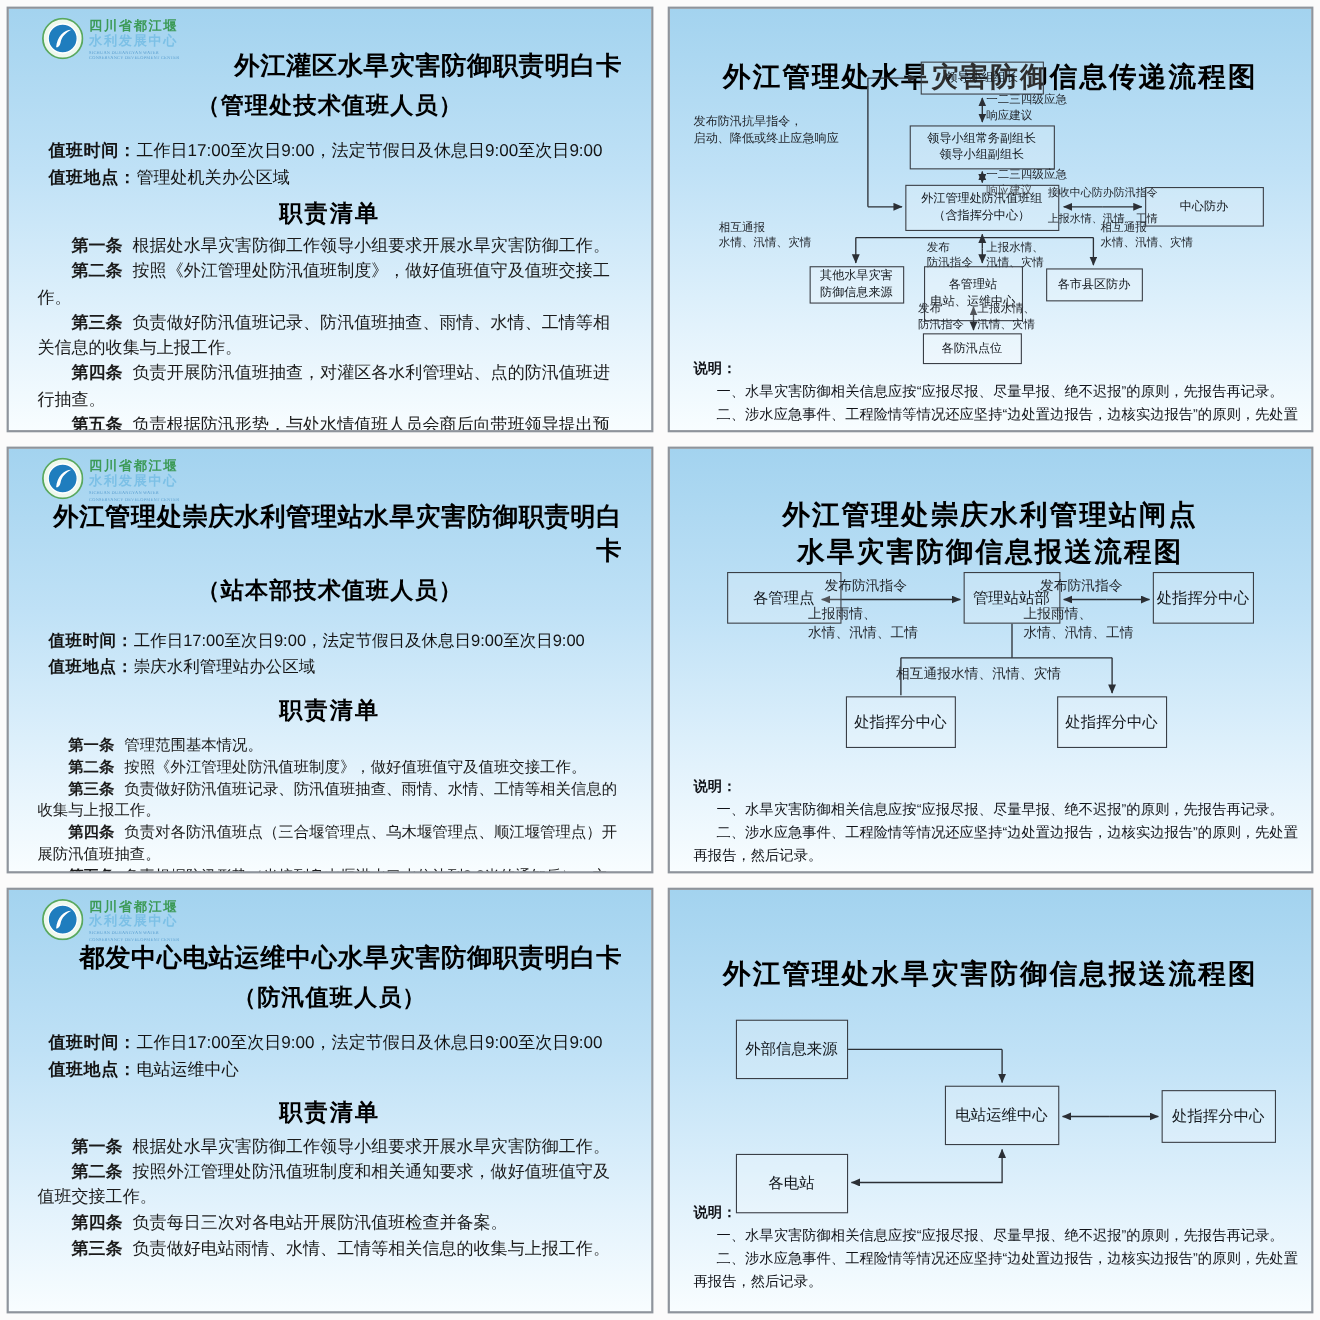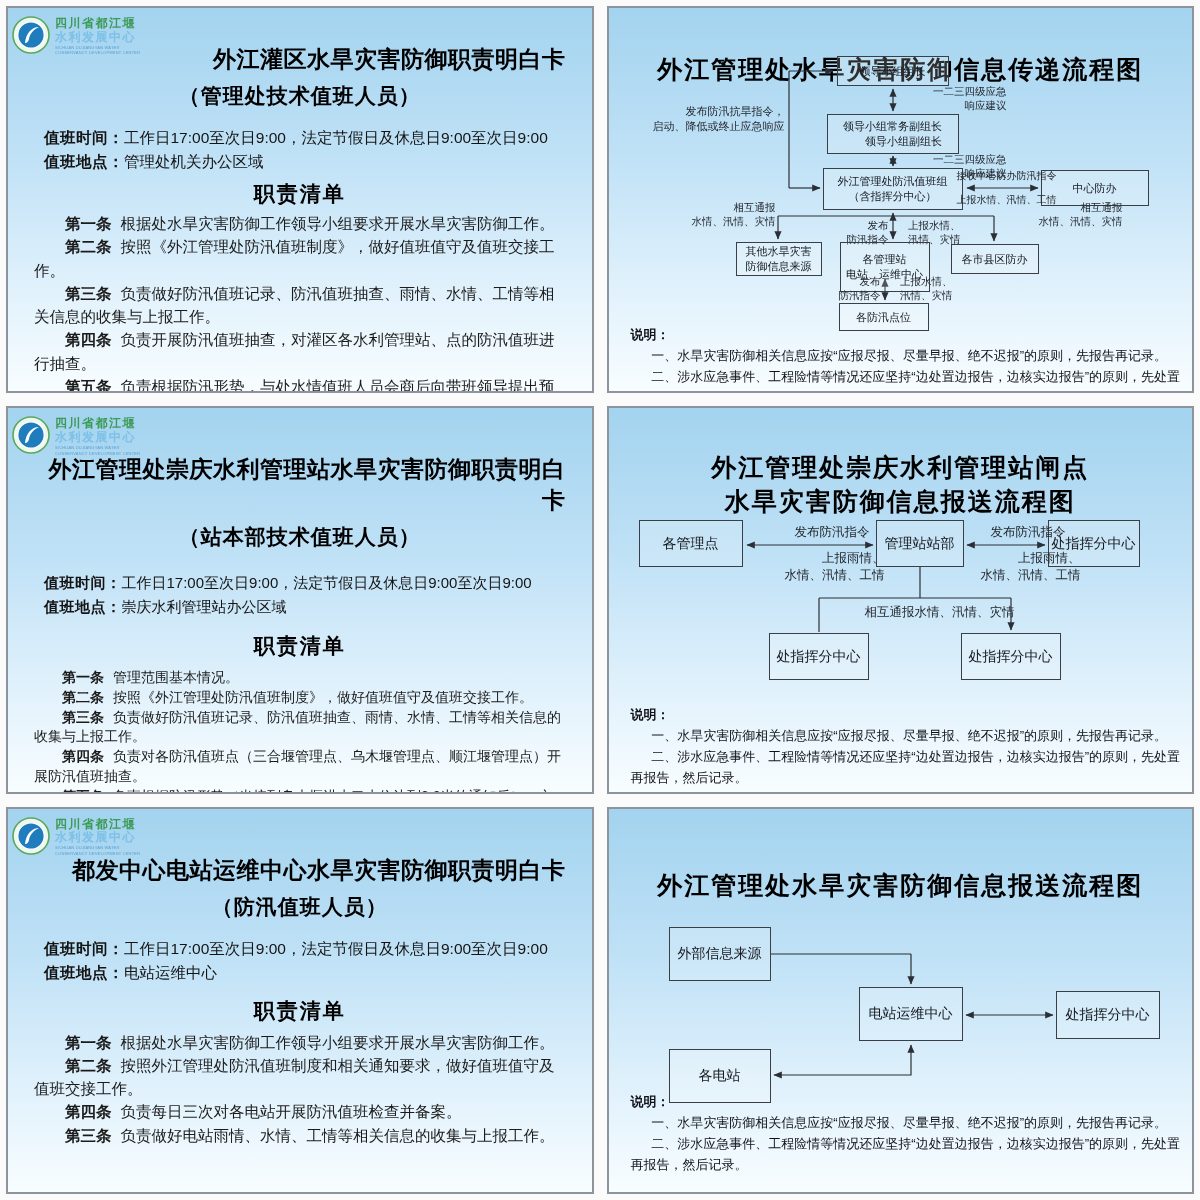--- a/index.html
+++ b/index.html
@@ -7,21 +7,21 @@
   .grid {
     display:grid; grid-template-columns:1fr 1fr; grid-template-rows:1fr 1fr 1fr;
     gap:13px; padding:6px; width:1200px; height:1200px; box-sizing:border-box;
   }
   .card {
     position:relative; box-sizing:border-box; overflow:hidden;
     border:2px solid #8e949c;
     background:linear-gradient(180deg,#a3d3ef 0%,#bfe1f6 38%,#e2f2fc 75%,#f8fdff 100%);
   }
   
-  .logo { position:absolute; top:8px; left:4px; display:flex; gap:5px; align-items:flex-start; z-index:3; }
+  .logo { position:absolute; top:8px; left:30px; display:flex; gap:5px; align-items:flex-start; z-index:3;font-family:Liberation Serif, serif; }
   .logo-text { padding-top:1px; }
   .logo-cn1 { font-size:12px; font-weight:700; color:#3c9a57; letter-spacing:1.5px; line-height:1.15; }
   .logo-cn2 { font-size:12px; font-weight:700; color:#7cc0e6; letter-spacing:1.5px; line-height:1.15; }
   .logo-en  { font-size:4px; color:#5b9fd0; width:86px; line-height:1.4; letter-spacing:.2px; }
   
   .duty-card { padding:0 26px; }
   .duty-title   { margin:36px 0 0; text-align:right; font-size:23px; font-weight:700; color:#000; letter-spacing:.5px; }
   .duty-title.low { margin-top:46px; }
   .duty-subtitle{ text-align:center; font-size:21px; font-weight:700; color:#000; margin-top:7px; letter-spacing:1px; }
   .duty-info    { margin:16px 0 0 10px; font-size:15.5px; line-height:1.55; color:#141414; }
@@ -32,21 +32,21 @@
   .duty-items p b { margin-right:9px; }
   .compact .duty-info  { margin-top:20px; font-size:15px; }
   .compact .duty-items p { font-size:14px; line-height:1.42; }
   
   .flow-title { position:absolute; left:0; right:0; text-align:center; font-size:25px; font-weight:700; color:#000; letter-spacing:2px; }
   .node {
     position:absolute; border:1px solid #3a3f46; background:rgba(255,255,255,0.18);
     display:flex; align-items:center; justify-content:center; text-align:center;
     white-space:pre-line; color:#14181d; box-sizing:border-box;
   }
-  .elabel { position:absolute; text-align:right; white-space:pre-line; color:#23272d; }
+  .elabel { position:absolute; text-align:left; white-space:pre-line; color:#23272d; }
   .wires { position:absolute; left:0; top:0; }
   .f1 .node { font-size:11px; line-height:1.35; }
   .f1 .elabel { font-size:10.5px; line-height:1.35; }
   .f23 .node { font-size:14px; line-height:1.4; }
   .f23 .elabel { font-size:12.5px; line-height:1.35; }
   
   .notes { position:absolute; left:22px; right:8px; font-size:13px; line-height:1.62; color:#101218; }
   .notes-label { font-weight:700; }
   .notes p { margin:0; text-indent:1.6em; }
 </style>
@@ -106,21 +106,21 @@
         <path d="M169,208 L385,208"></path>
         <path d="M169,208 L169,231" marker-end="url(#a1)"></path>
         <path d="M385,208 L385,233" marker-end="url(#a1)"></path>
         <path d="M276,281 L276,271" marker-end="url(#a1)"></path>
           <path d="M276,281 L276,292" marker-end="url(#a1)"></path>
       </g>
     </svg>
     <div class="node" style="left:228px;top:48px;width:112px;height:30px;">领导小组组长</div>
     <div class="elabel" style="left:288px;top:76px;width:110px;">一二三四级应急
 响应建议</div>
-    <div class="node" style="left:218px;top:106px;width:132px;height:40px;text-align:right;">领导小组常务副组长
+    <div class="node" style="left:218px;top:106px;width:132px;height:40px;">领导小组常务副组长
 领导小组副组长</div>
     <div class="elabel" style="left:288px;top:144px;width:110px;">一二三四级应急
 响应建议</div>
     <div class="node" style="left:214px;top:160px;width:140px;height:42px;">外江管理处防汛值班组
 （含指挥分中心）</div>
     <div class="node" style="left:432px;top:162px;width:108px;height:36px;">中心防办</div>
     <div class="elabel" style="left:344px;top:161px;width:104px;font-size:10px;">接收中心防办防汛指令</div>
     <div class="elabel" style="left:344px;top:185px;width:104px;font-size:10px;">上报水情、汛情、工情</div>
     <div class="elabel" style="left:22px;top:96px;width:154px;font-size:11px;">发布防汛抗旱指令，
 启动、降低或终止应急响应</div>
@@ -190,21 +190,21 @@
         <path d="M201,137 L138,137" marker-end="url(#a2)"></path>
           <path d="M201,137 L264,137" marker-end="url(#a2)"></path>
         <path d="M397,137 L358,137" marker-end="url(#a2)"></path>
           <path d="M397,137 L436,137" marker-end="url(#a2)"></path>
         <path d="M311,159 L311,190"></path>
           <path d="M210,190 L402,190"></path>
         <path d="M210,190 L210,224"></path>
           <path d="M402,190 L402,222" marker-end="url(#a2)"></path>
       </g>
     </svg>
-    <div class="node" style="left:30px;top:112px;width:104px;height:47px;">各管理点</div>
+    <div class="node" style="left:52px;top:112px;width:104px;height:47px;">各管理点</div>
     <div class="node" style="left:267px;top:112px;width:88px;height:47px;">管理站站部</div>
     <div class="node" style="left:439px;top:112px;width:92px;height:47px;">处指挥分中心</div>
     <div class="elabel" style="left:141px;top:116px;width:120px;">发布防汛指令</div>
     <div class="elabel" style="left:126px;top:142px;width:150px;">上报雨情、
 水情、汛情、工情</div>
     <div class="elabel" style="left:337px;top:116px;width:120px;">发布防汛指令</div>
     <div class="elabel" style="left:322px;top:142px;width:150px;">上报雨情、
 水情、汛情、工情</div>
     <div class="elabel" style="left:206px;top:196px;width:200px;">相互通报水情、汛情、灾情</div>
     <div class="node" style="left:160px;top:225px;width:100px;height:47px;">处指挥分中心</div>

